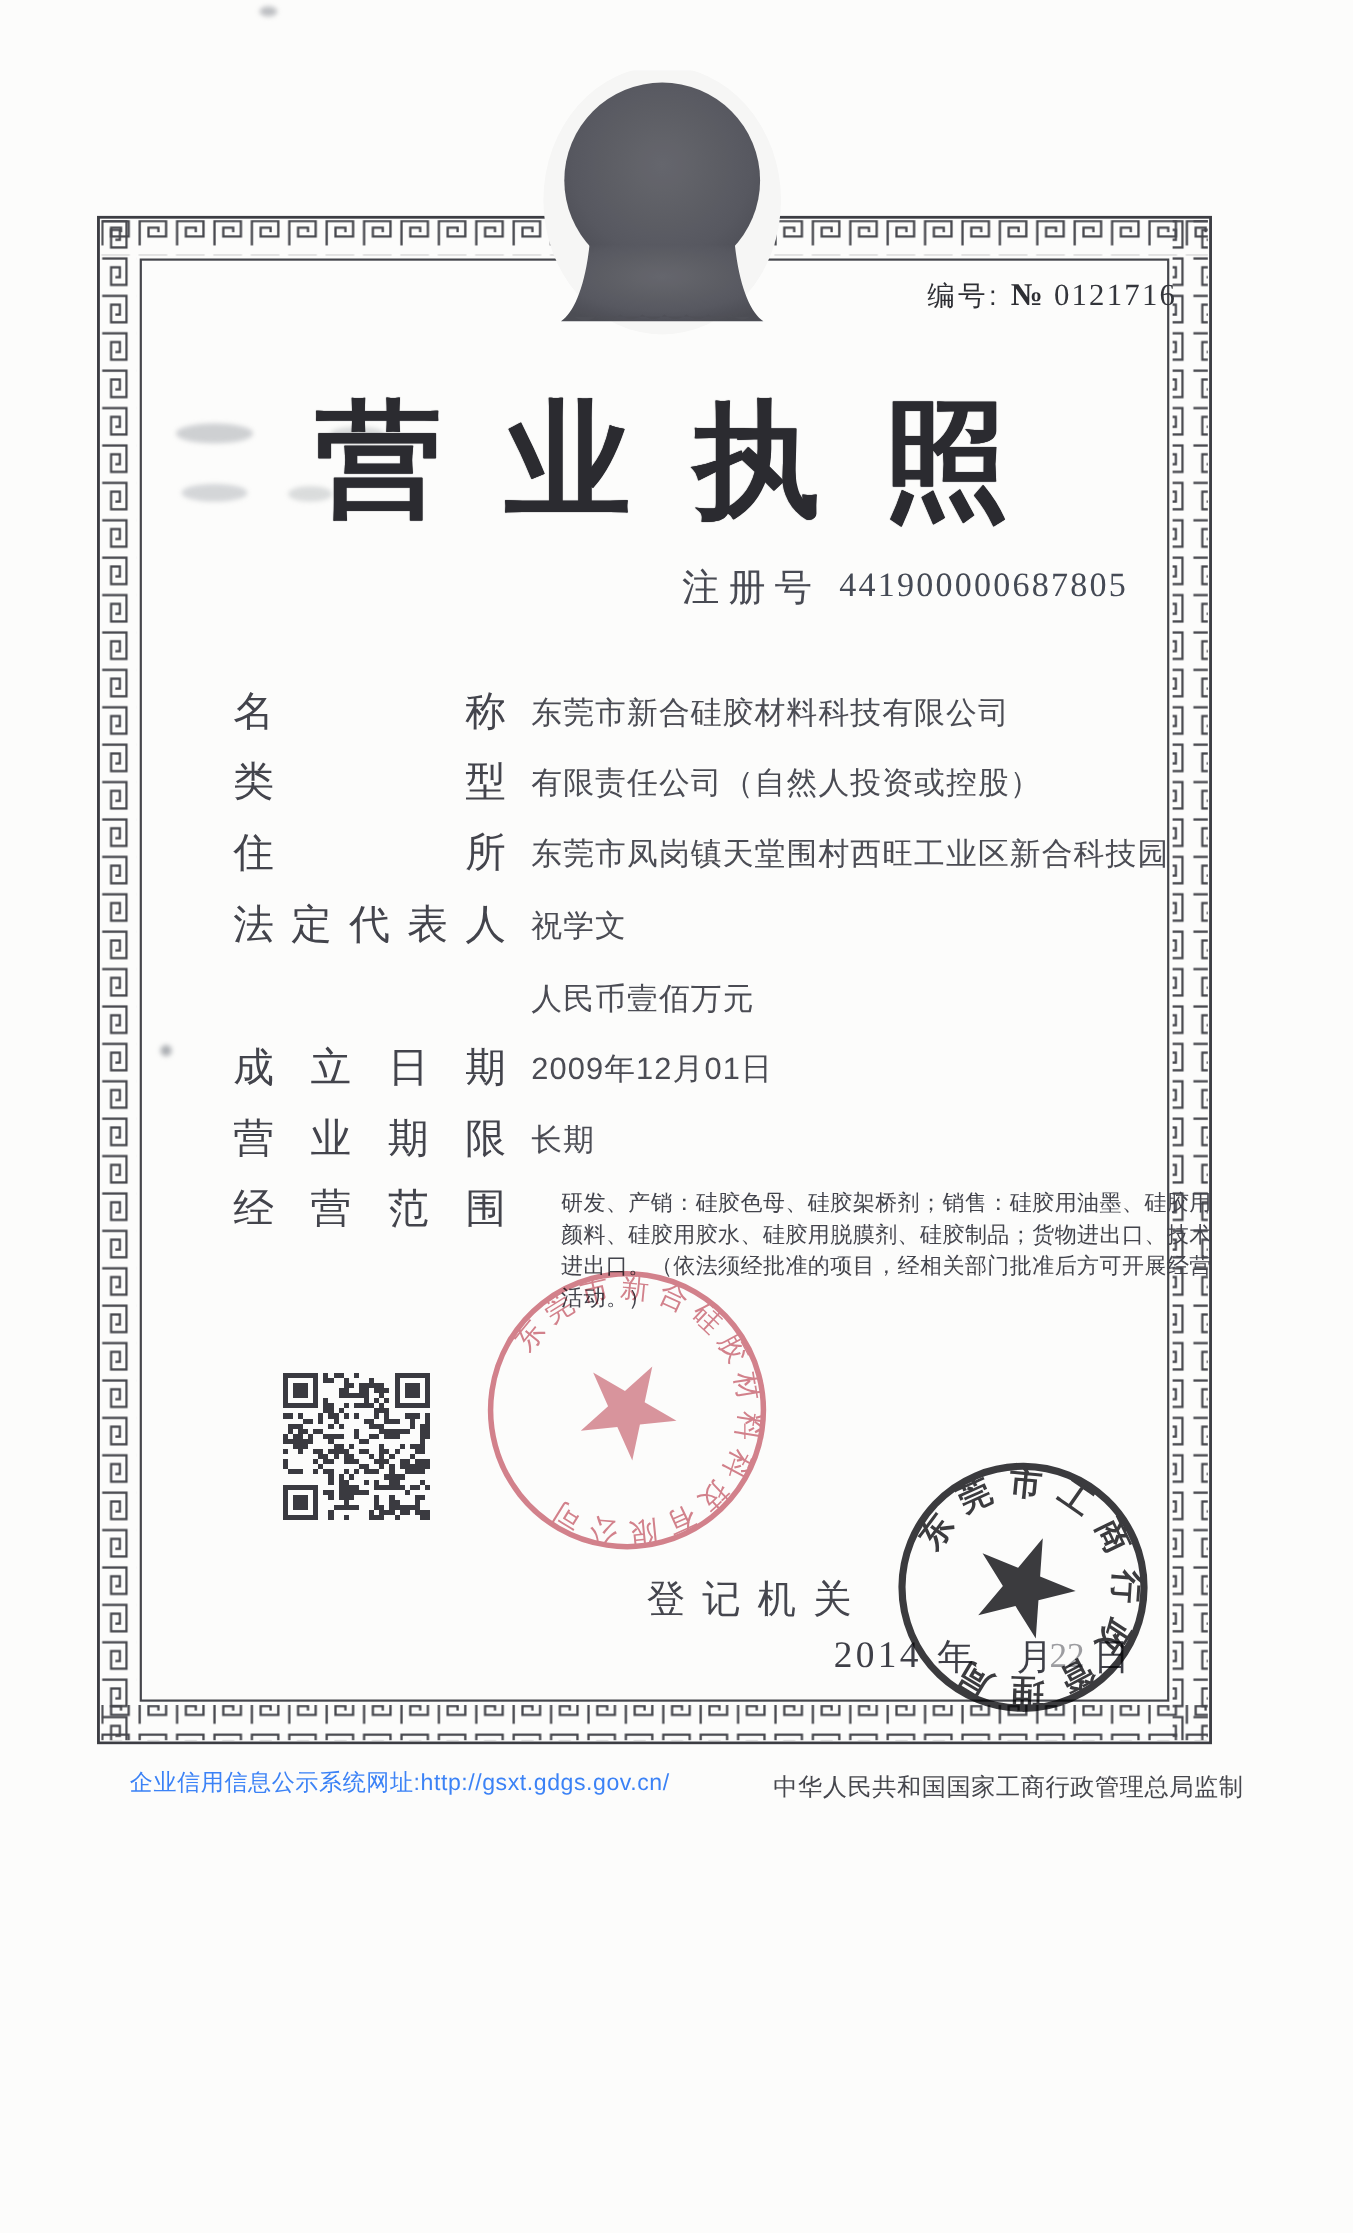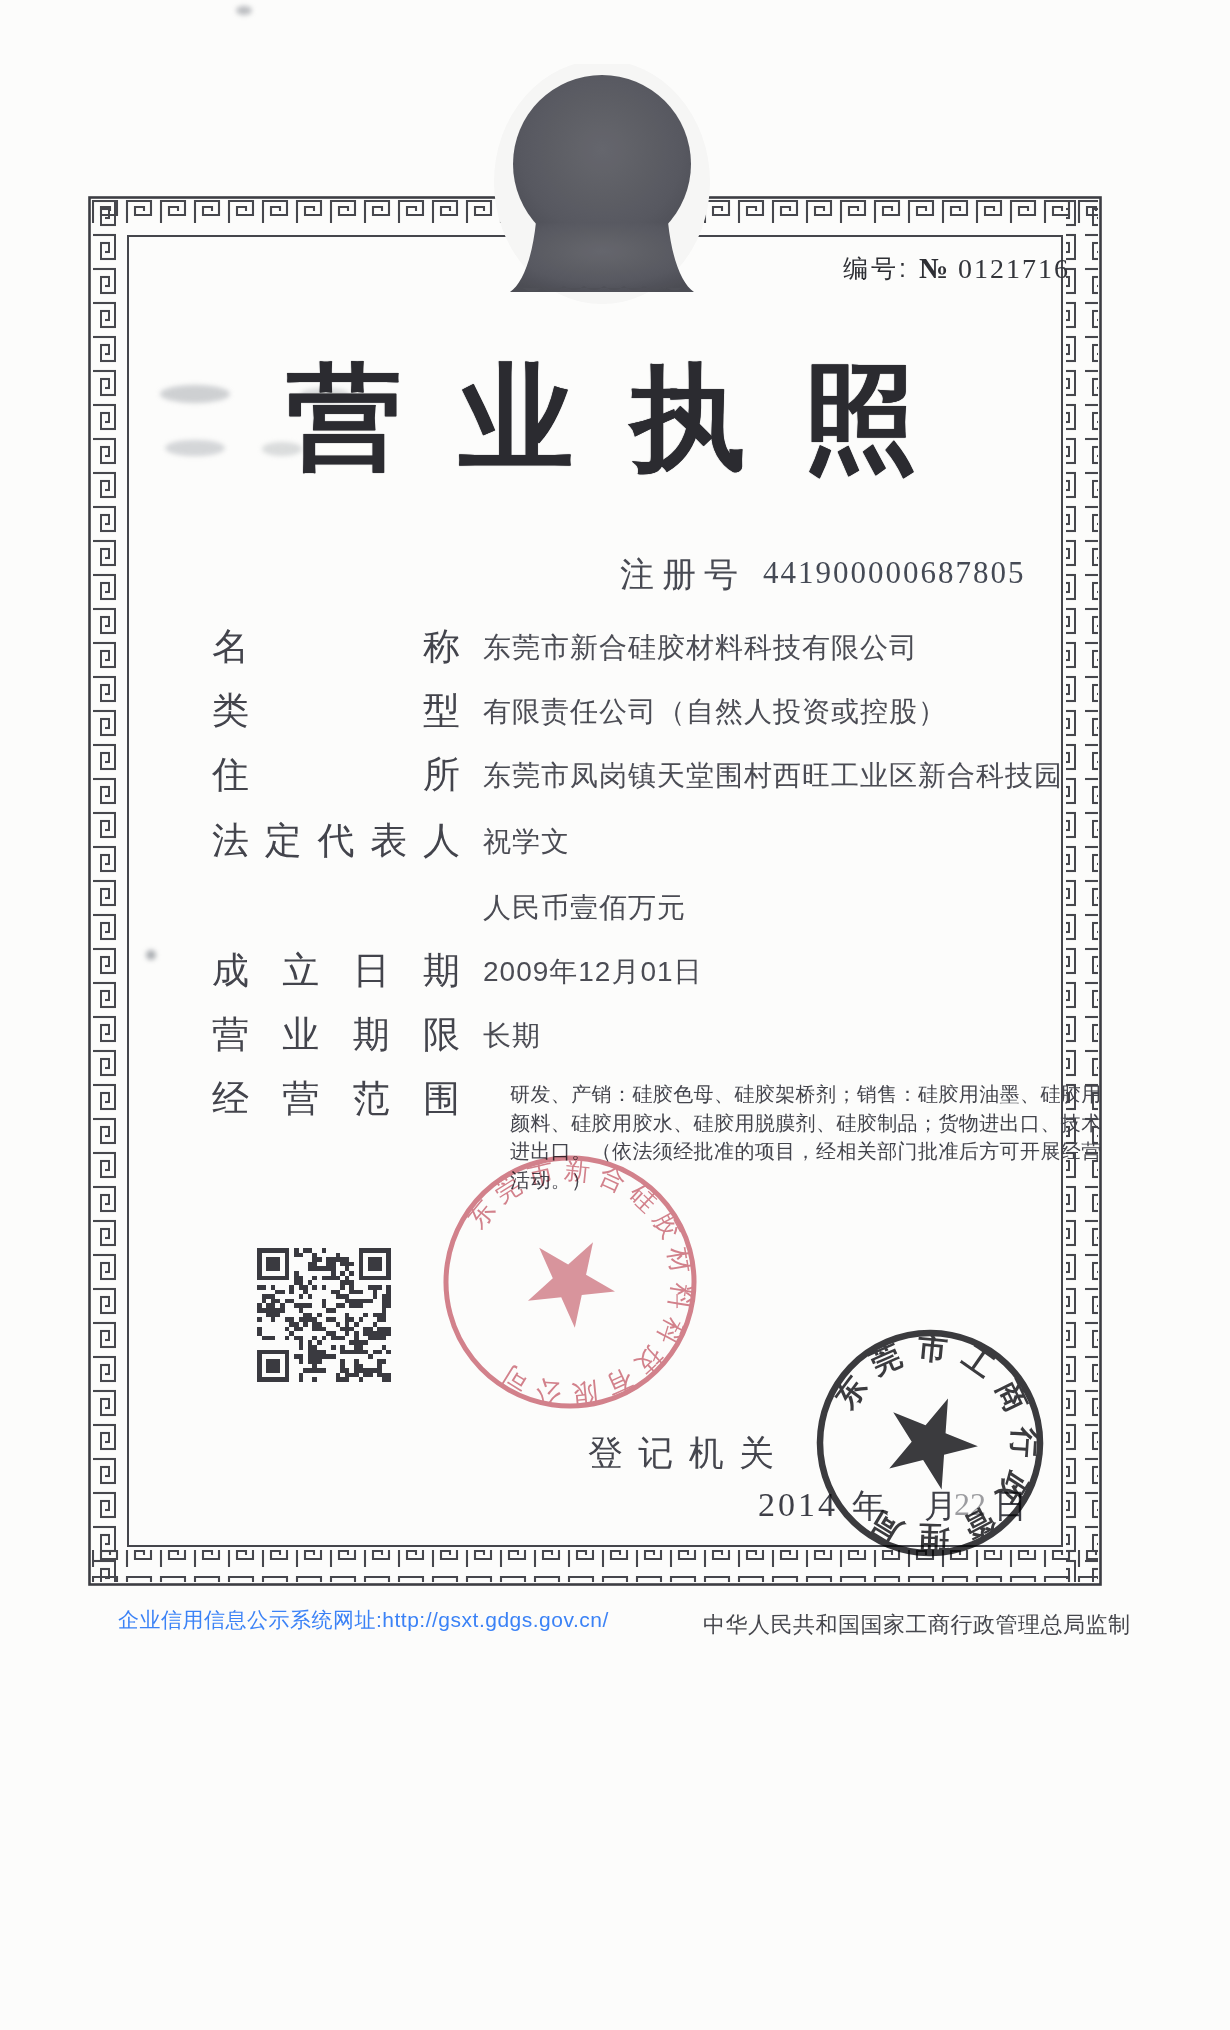--- a/index.html
+++ b/index.html
@@ -12,21 +12,21 @@
   .emblem{position:absolute;left:492px;top:64px;filter:blur(.3px) contrast(.95);}
 
   .serial{position:absolute;left:843px;top:252px;display:flex;align-items:center;gap:10px;color:#2e2f34;white-space:nowrap;}
   .serial-lbl{font-size:25px;letter-spacing:3px;}
   .serial-mark{font-size:29px;font-weight:bold;font-family:"Liberation Serif","DejaVu Serif",serif;}
   .serial-num{font-size:28px;letter-spacing:2px;font-family:"Liberation Serif","DejaVu Serif",serif;color:#33353b;}
 
   .title{position:absolute;left:287px;top:342px;font-size:114px;font-weight:bold;letter-spacing:58px;
          color:#2b2b30;white-space:nowrap;text-shadow:0 0 1px #2b2b30, .5px 0 0 #2b2b30;}
 
-  .regline{position:absolute;left:0;top:552px;width:100%;height:50px;}
+  .regline{position:absolute;left:0;top:511px;width:100%;height:50px;}
   .reglabel{position:absolute;left:620px;width:118px;font-size:34px;color:#484a53;
             text-align:justify;text-align-last:justify;}
   .regval{position:absolute;left:763px;top:3px;font-size:31px;letter-spacing:2px;color:#454a55;
           font-family:"Liberation Serif","DejaVu Serif",serif;white-space:nowrap;}
 
   .frow{position:absolute;left:0;width:100%;height:46px;}
   .flabel{position:absolute;left:212px;top:0;width:248px;font-size:37px;color:#43444c;
           text-align:justify;text-align-last:justify;}
   .fval{position:absolute;left:483px;top:7px;font-size:28px;letter-spacing:1px;color:#4b4c54;white-space:nowrap;}
   .fscope{white-space:normal;width:596px;font-size:20px;line-height:28.5px;letter-spacing:.4px;color:#43444c;top:6px;margin-left:27px;}

